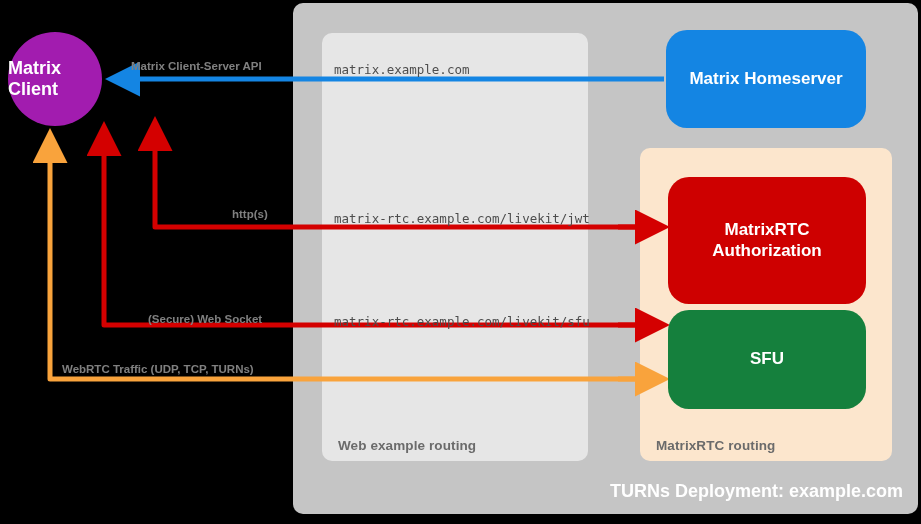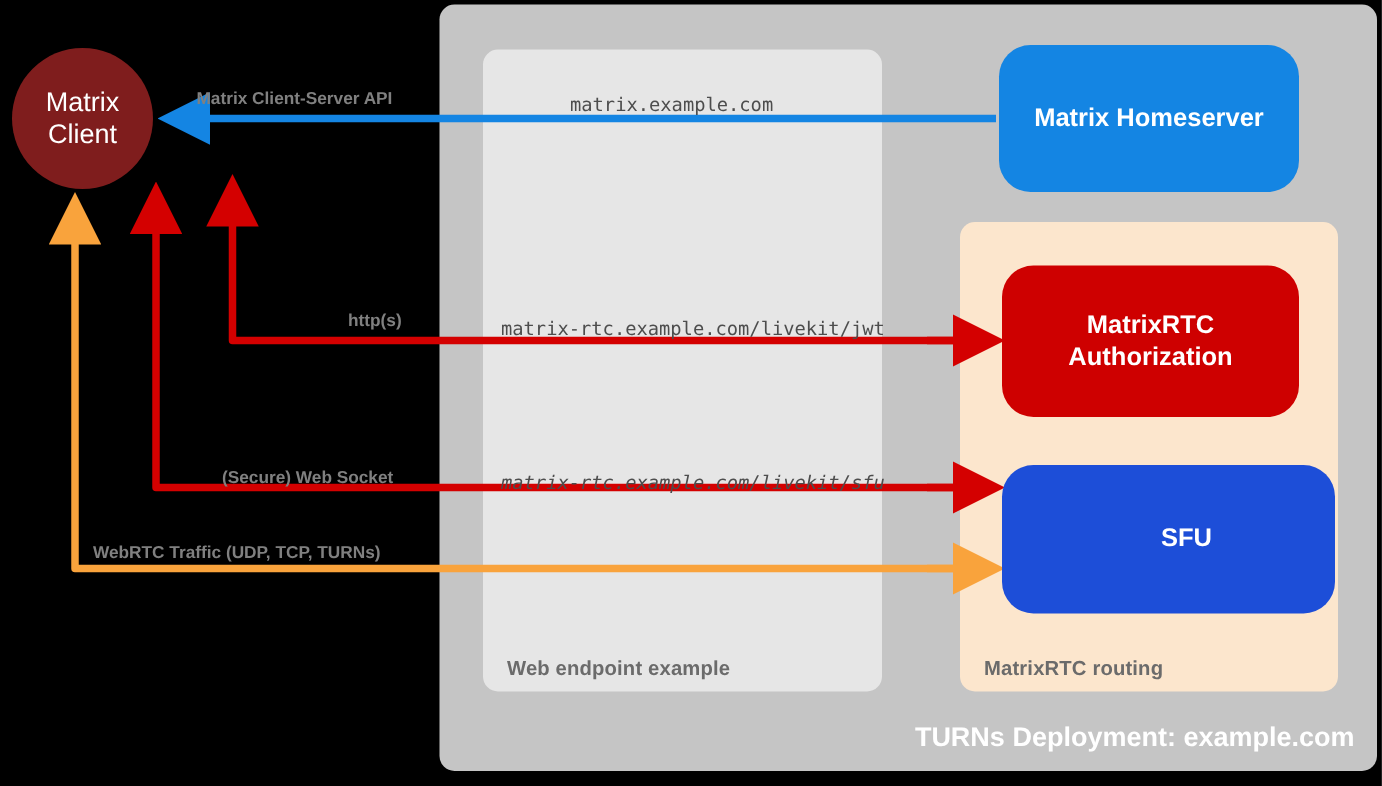--- a/index.html
+++ b/index.html
@@ -67,28 +67,28 @@
   }
 
   
   .client-circle {
     position: absolute;
     left: 8px;
     top: 32px;
     width: 94px;
     height: 94px;
     border-radius: 50%;
-    background: #7f1d1d;
+    background: #a21caf;
     color: #ffffff;
     font-size: 18px;
-    font-weight: normal;
+    font-weight: bold;
     line-height: 1.15;
     display: flex;
     flex-direction: column;
-    align-items: center;
+    align-items: flex-start;
     justify-content: center;
     text-align: center;
   }
 
   .node {
     position: absolute;
     border-radius: 21px;
     color: #ffffff;
     font-weight: bold;
     display: flex;
@@ -98,30 +98,29 @@
     line-height: 1.22;
   }
   .node-homeserver {
     left: 666px; top: 30px;
     width: 200px; height: 98px;
     background: #1485e3;
     font-size: 17px;
   }
   .node-auth {
     left: 668px; top: 177px;
-    width: 198px; height: 101px;
+    width: 198px; height: 127px;
     background: #ce0000;
     font-size: 17px;
   }
   .node-sfu {
     left: 668px; top: 310px;
     width: 198px; height: 99px;
-    background: #1d4ed8;
+    background: #15803d;
     font-size: 17px;
-    padding-left: 24px;
   }
 
   
   svg.wires {
     position: absolute;
     left: 0; top: 0;
     width: 921px; height: 524px;
     overflow: visible;
   }
 
@@ -138,23 +137,23 @@
   .lbl-ws      { left: 148px; top: 313px; }
   .lbl-webrtc  { left: 62px;  top: 363px; }
 
   .endpoint-label {
     position: absolute;
     color: #4d4d4d;
     font-family: "DejaVu Sans Mono", monospace;
     font-size: 12.5px;
     white-space: nowrap;
   }
-  .ep-matrix { left: 334px; top: 62px; margin-left: 46px; }
+  .ep-matrix { left: 334px; top: 62px; }
   .ep-jwt    { left: 334px; top: 211px; }
-  .ep-sfu    { left: 334px; top: 314px; font-style: italic; }
+  .ep-sfu    { left: 334px; top: 314px; }
 </style>
 </head>
 <body>
 
 <div id="canvas">
 
   <div class="site-box"></div>
 
   <div class="routing-box"></div>
 
@@ -217,18 +216,18 @@
 
   <div class="endpoint-label ep-matrix">matrix.example.com</div>
   <div class="endpoint-label ep-jwt">matrix-rtc.example.com/livekit/jwt</div>
   <div class="endpoint-label ep-sfu">matrix-rtc.example.com/livekit/sfu</div>
 
   <div class="wire-label lbl-csapi">Matrix Client-Server API</div>
   <div class="wire-label lbl-https">http(s)</div>
   <div class="wire-label lbl-ws">(Secure) Web Socket</div>
   <div class="wire-label lbl-webrtc">WebRTC Traffic (UDP, TCP, TURNs)</div>
 
-  <div class="container-label label-routing">Web endpoint example</div>
+  <div class="container-label label-routing">Web example routing</div>
   <div class="container-label label-backend">MatrixRTC routing</div>
 
   <div class="site-title">TURNs Deployment: example.com</div>
 
 </div>
 
 </body></html>

